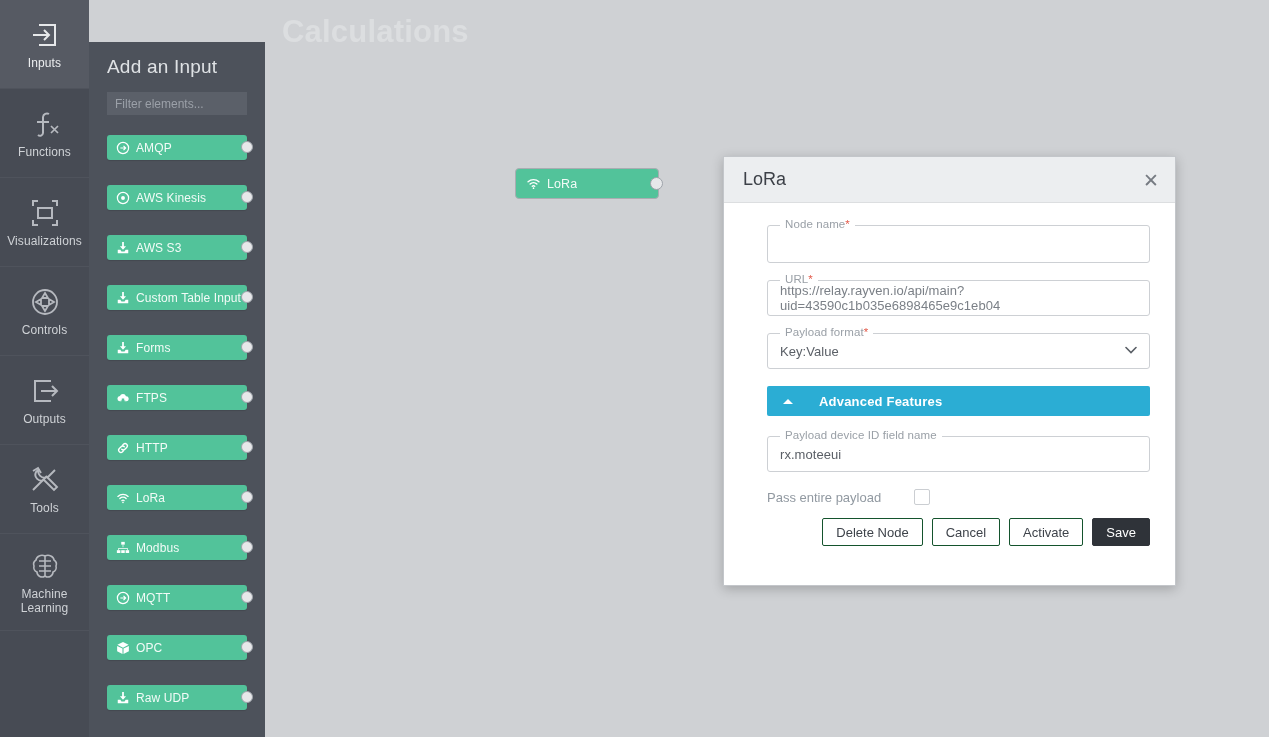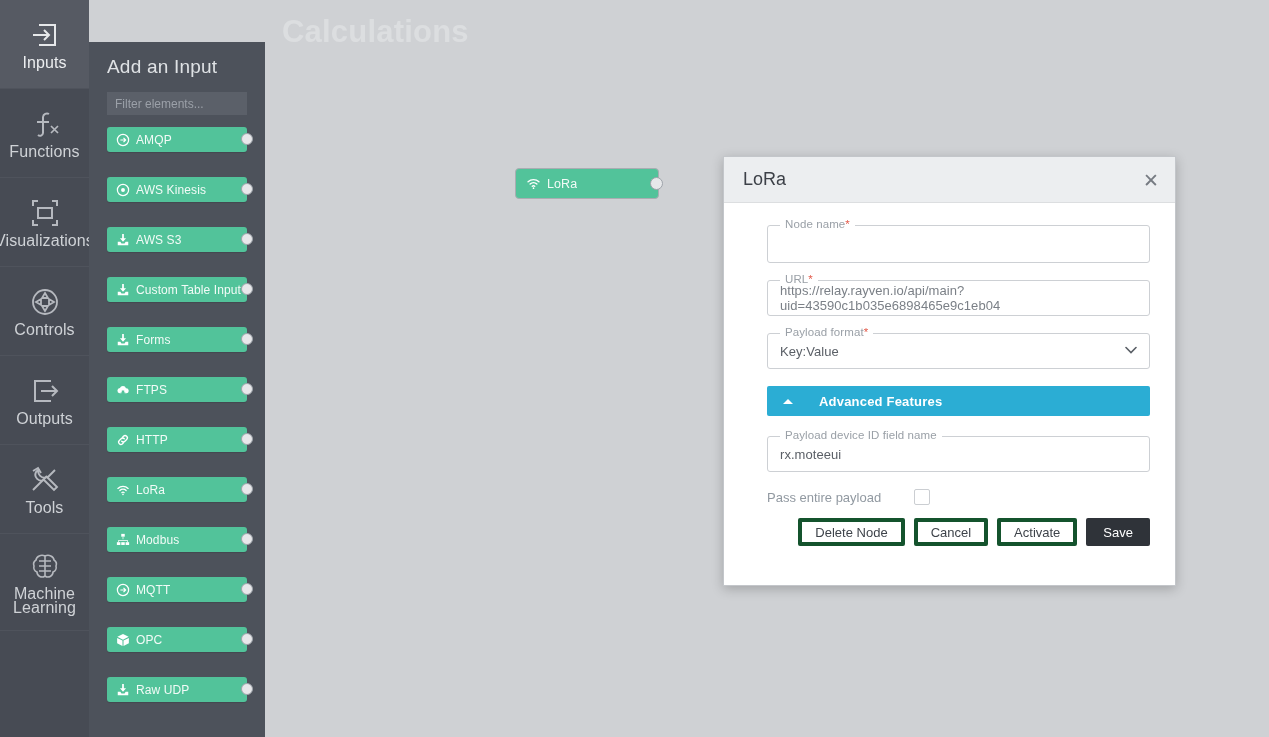--- a/index.html
+++ b/index.html
@@ -23,21 +23,21 @@
     align-items: center; justify-content: center;
     color: #b6b9bf; cursor: pointer;
     border-bottom: 1px solid #4f535c;
     padding: 4px 2px;
   }
   .rail-item.tall { height: 97px; }
   .rail-item.active { background: #565a63; color: #e6e8ea; }
   .rail-ico { width: 32px; height: 32px; display:block; margin-bottom: 5px; }
   .rail-ico svg { display:block; width:100%; height:100%; }
   .rail-label {
-    font-size: 16px; line-height: 14px; text-align: center;
+    font-size: 12px; line-height: 14px; text-align: center;
     color: #cfd2d6; letter-spacing: .1px;
   }
   .rail-item.active .rail-label { color: #eceef0; }
 
   
   #input-panel {
     position: absolute; left: 89px; top: 0; width: 176px; height: 737px;
     background: #4d525b;
     padding: 0 0 0 0;
     margin-top: 42px;
@@ -50,21 +50,21 @@
     display: block;
     width: 140px; height: 23px;
     margin: 14px 0 0 18px;
     background: #5b6069; border: none; outline: none;
     color: #d8dade; font-size: 12px;
     padding: 0 8px;
     font-family: "Liberation Sans", sans-serif;
   }
   #filter-input::placeholder { color: #9ba0a8; }
 
-  #element-list { position: absolute; left: 0; top: 85px; width: 176px; }
+  #element-list { position: absolute; left: 0; top: 93px; width: 176px; }
   .el-row { position: relative; height: 50px; }
   .el-chip {
     position: absolute; left: 18px; top: 0;
     width: 140px; height: 25px;
     background: #52c39a;
     border-radius: 3px;
     display: flex; align-items: center;
     padding-left: 9px;
     cursor: pointer;
     box-shadow: 0 1px 1px rgba(0,0,0,.12);
@@ -173,21 +173,21 @@
     width: 16px; height: 16px; border: 1px solid #cbced2;
     border-radius: 2px; background: #fff; cursor: pointer;
   }
 
   #modal-actions {
     display: flex; justify-content: flex-end; gap: 9px;
     padding-right: 0; margin-top: 12px;
   }
   .btn {
     height: 28px; padding: 0 13px;
-    border: 4px solid #14532d; background: #fff;
+    border: 1px solid #14532d; background: #fff;
     border-radius: 2px; font-size: 13px; color: #3e434a;
     cursor: pointer; font-family: "Liberation Sans", sans-serif;
     display: flex; align-items: center;
   }
   .btn.dark { background: #2f3339; border-color: #2f3339; color: #fff; }
 </style>
 </head>
 <body>
 
 <div id="app">

